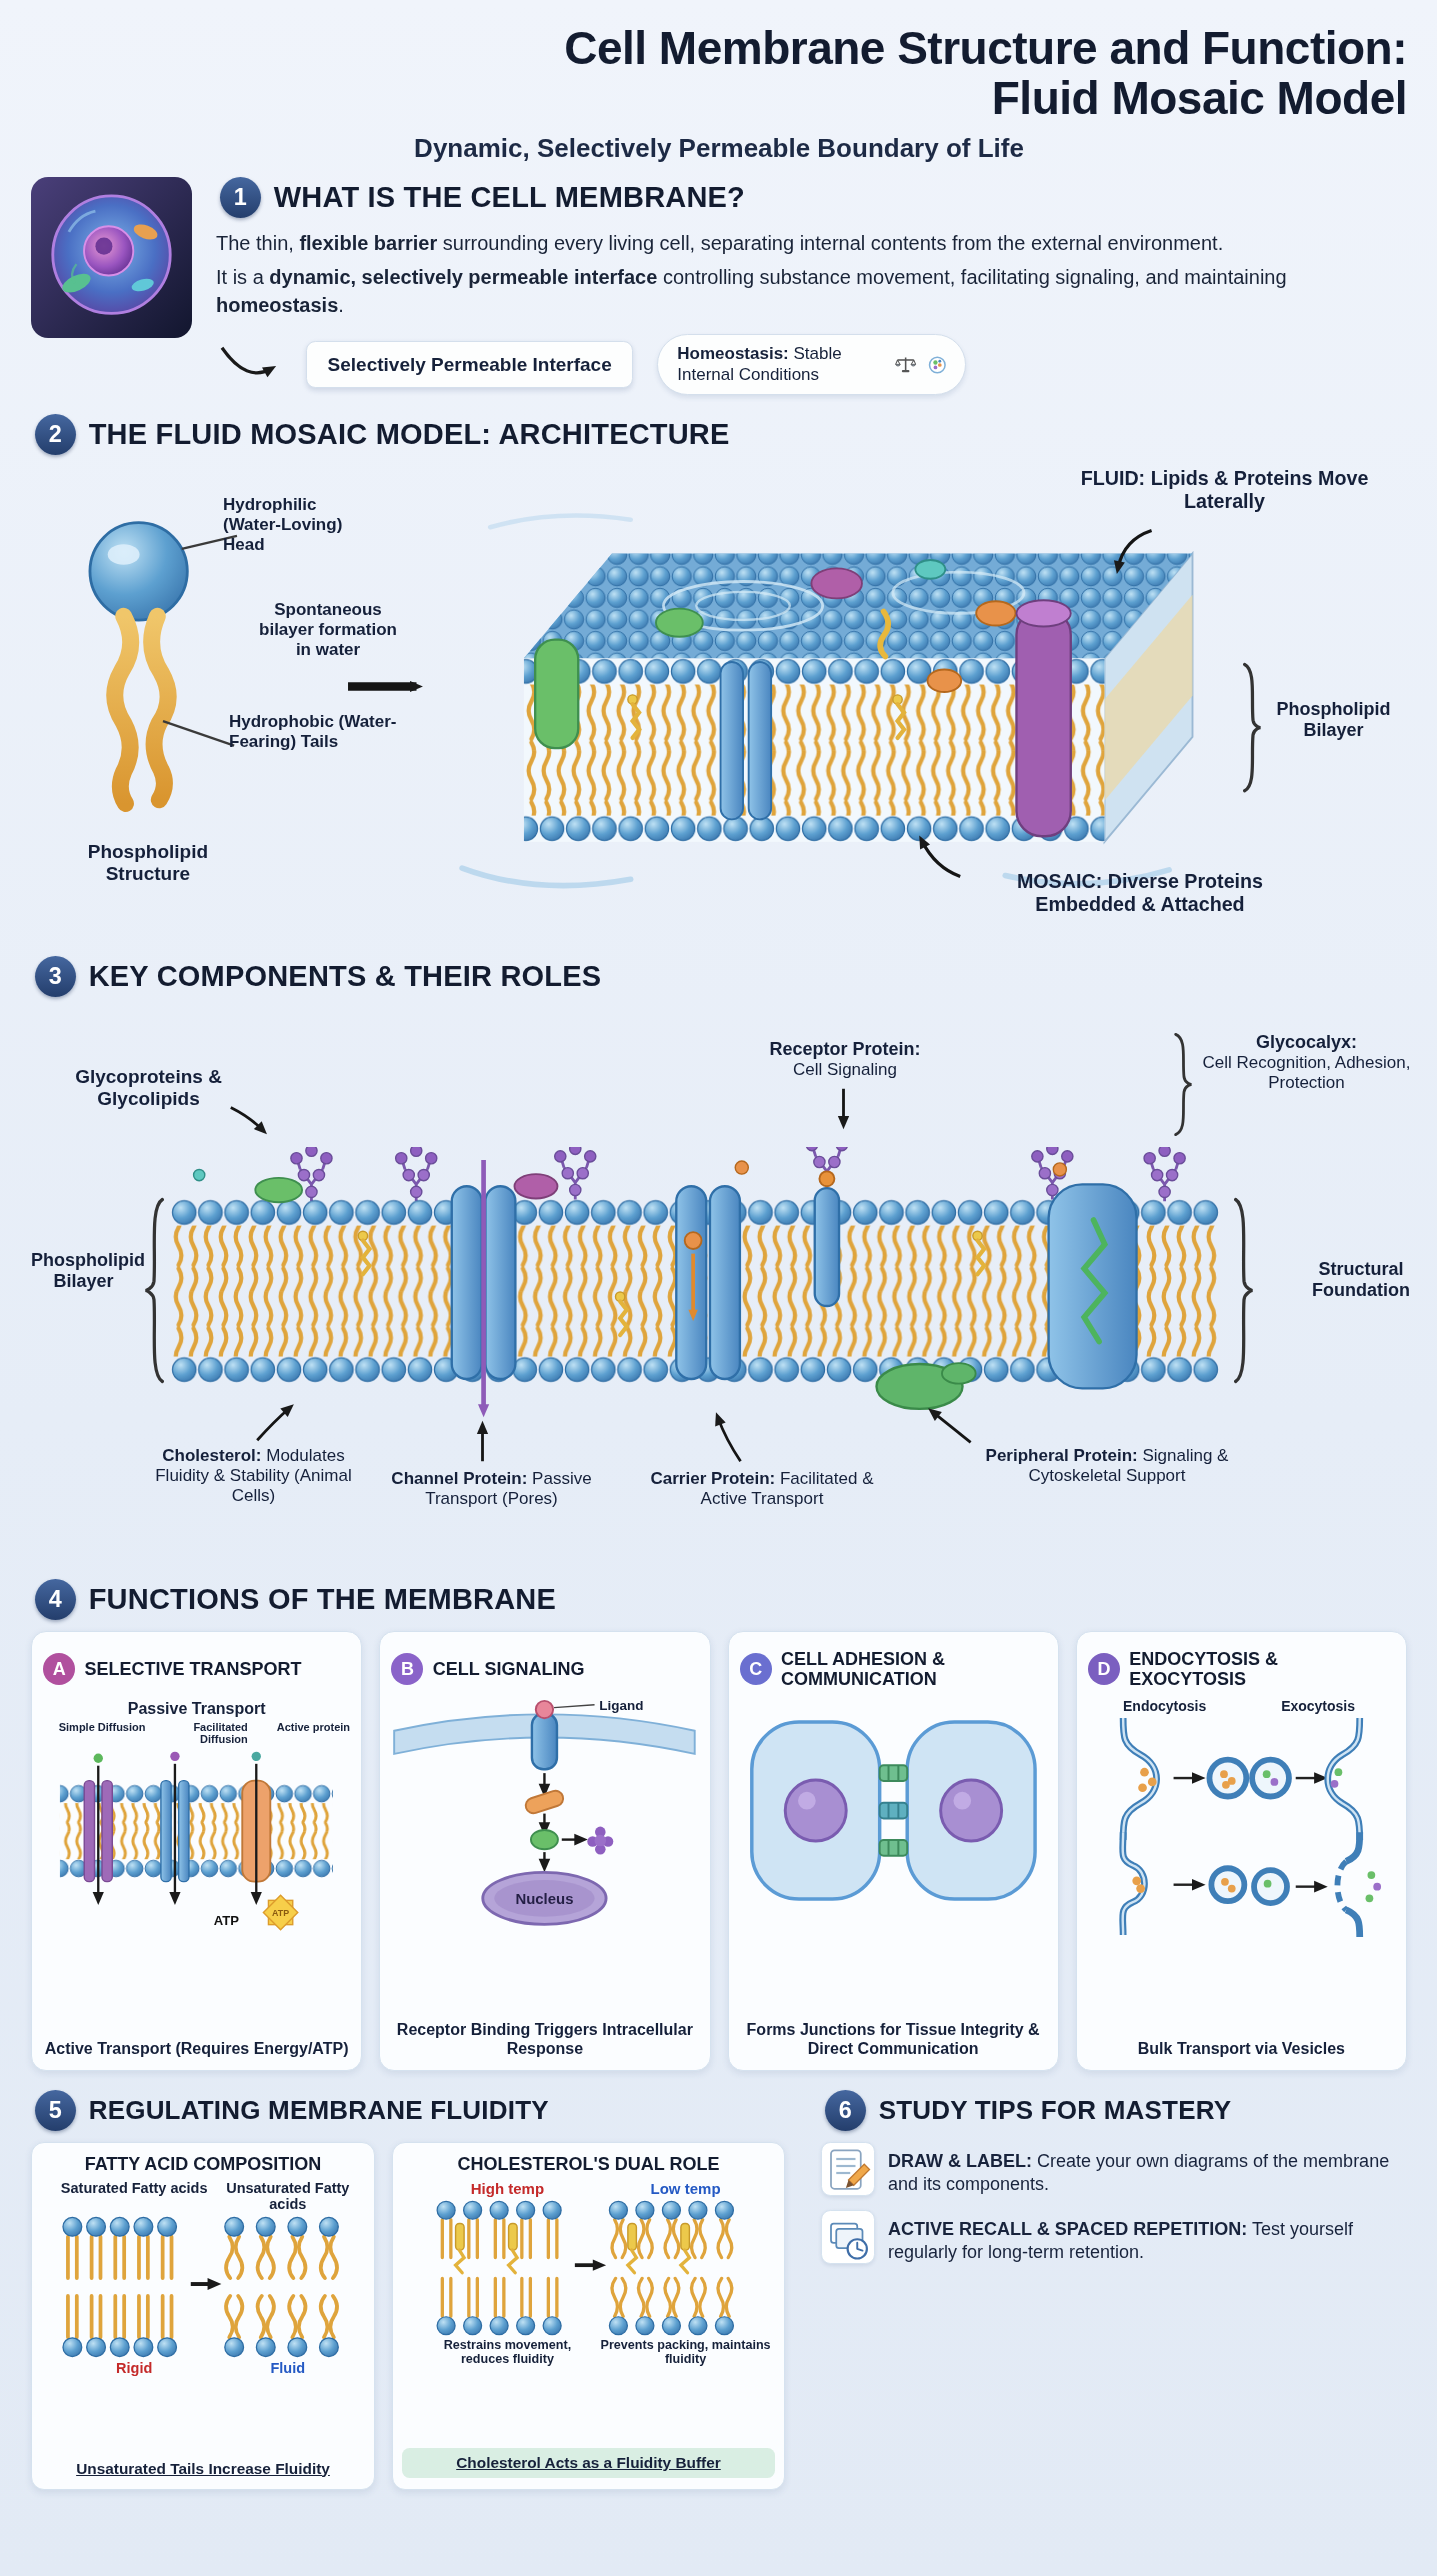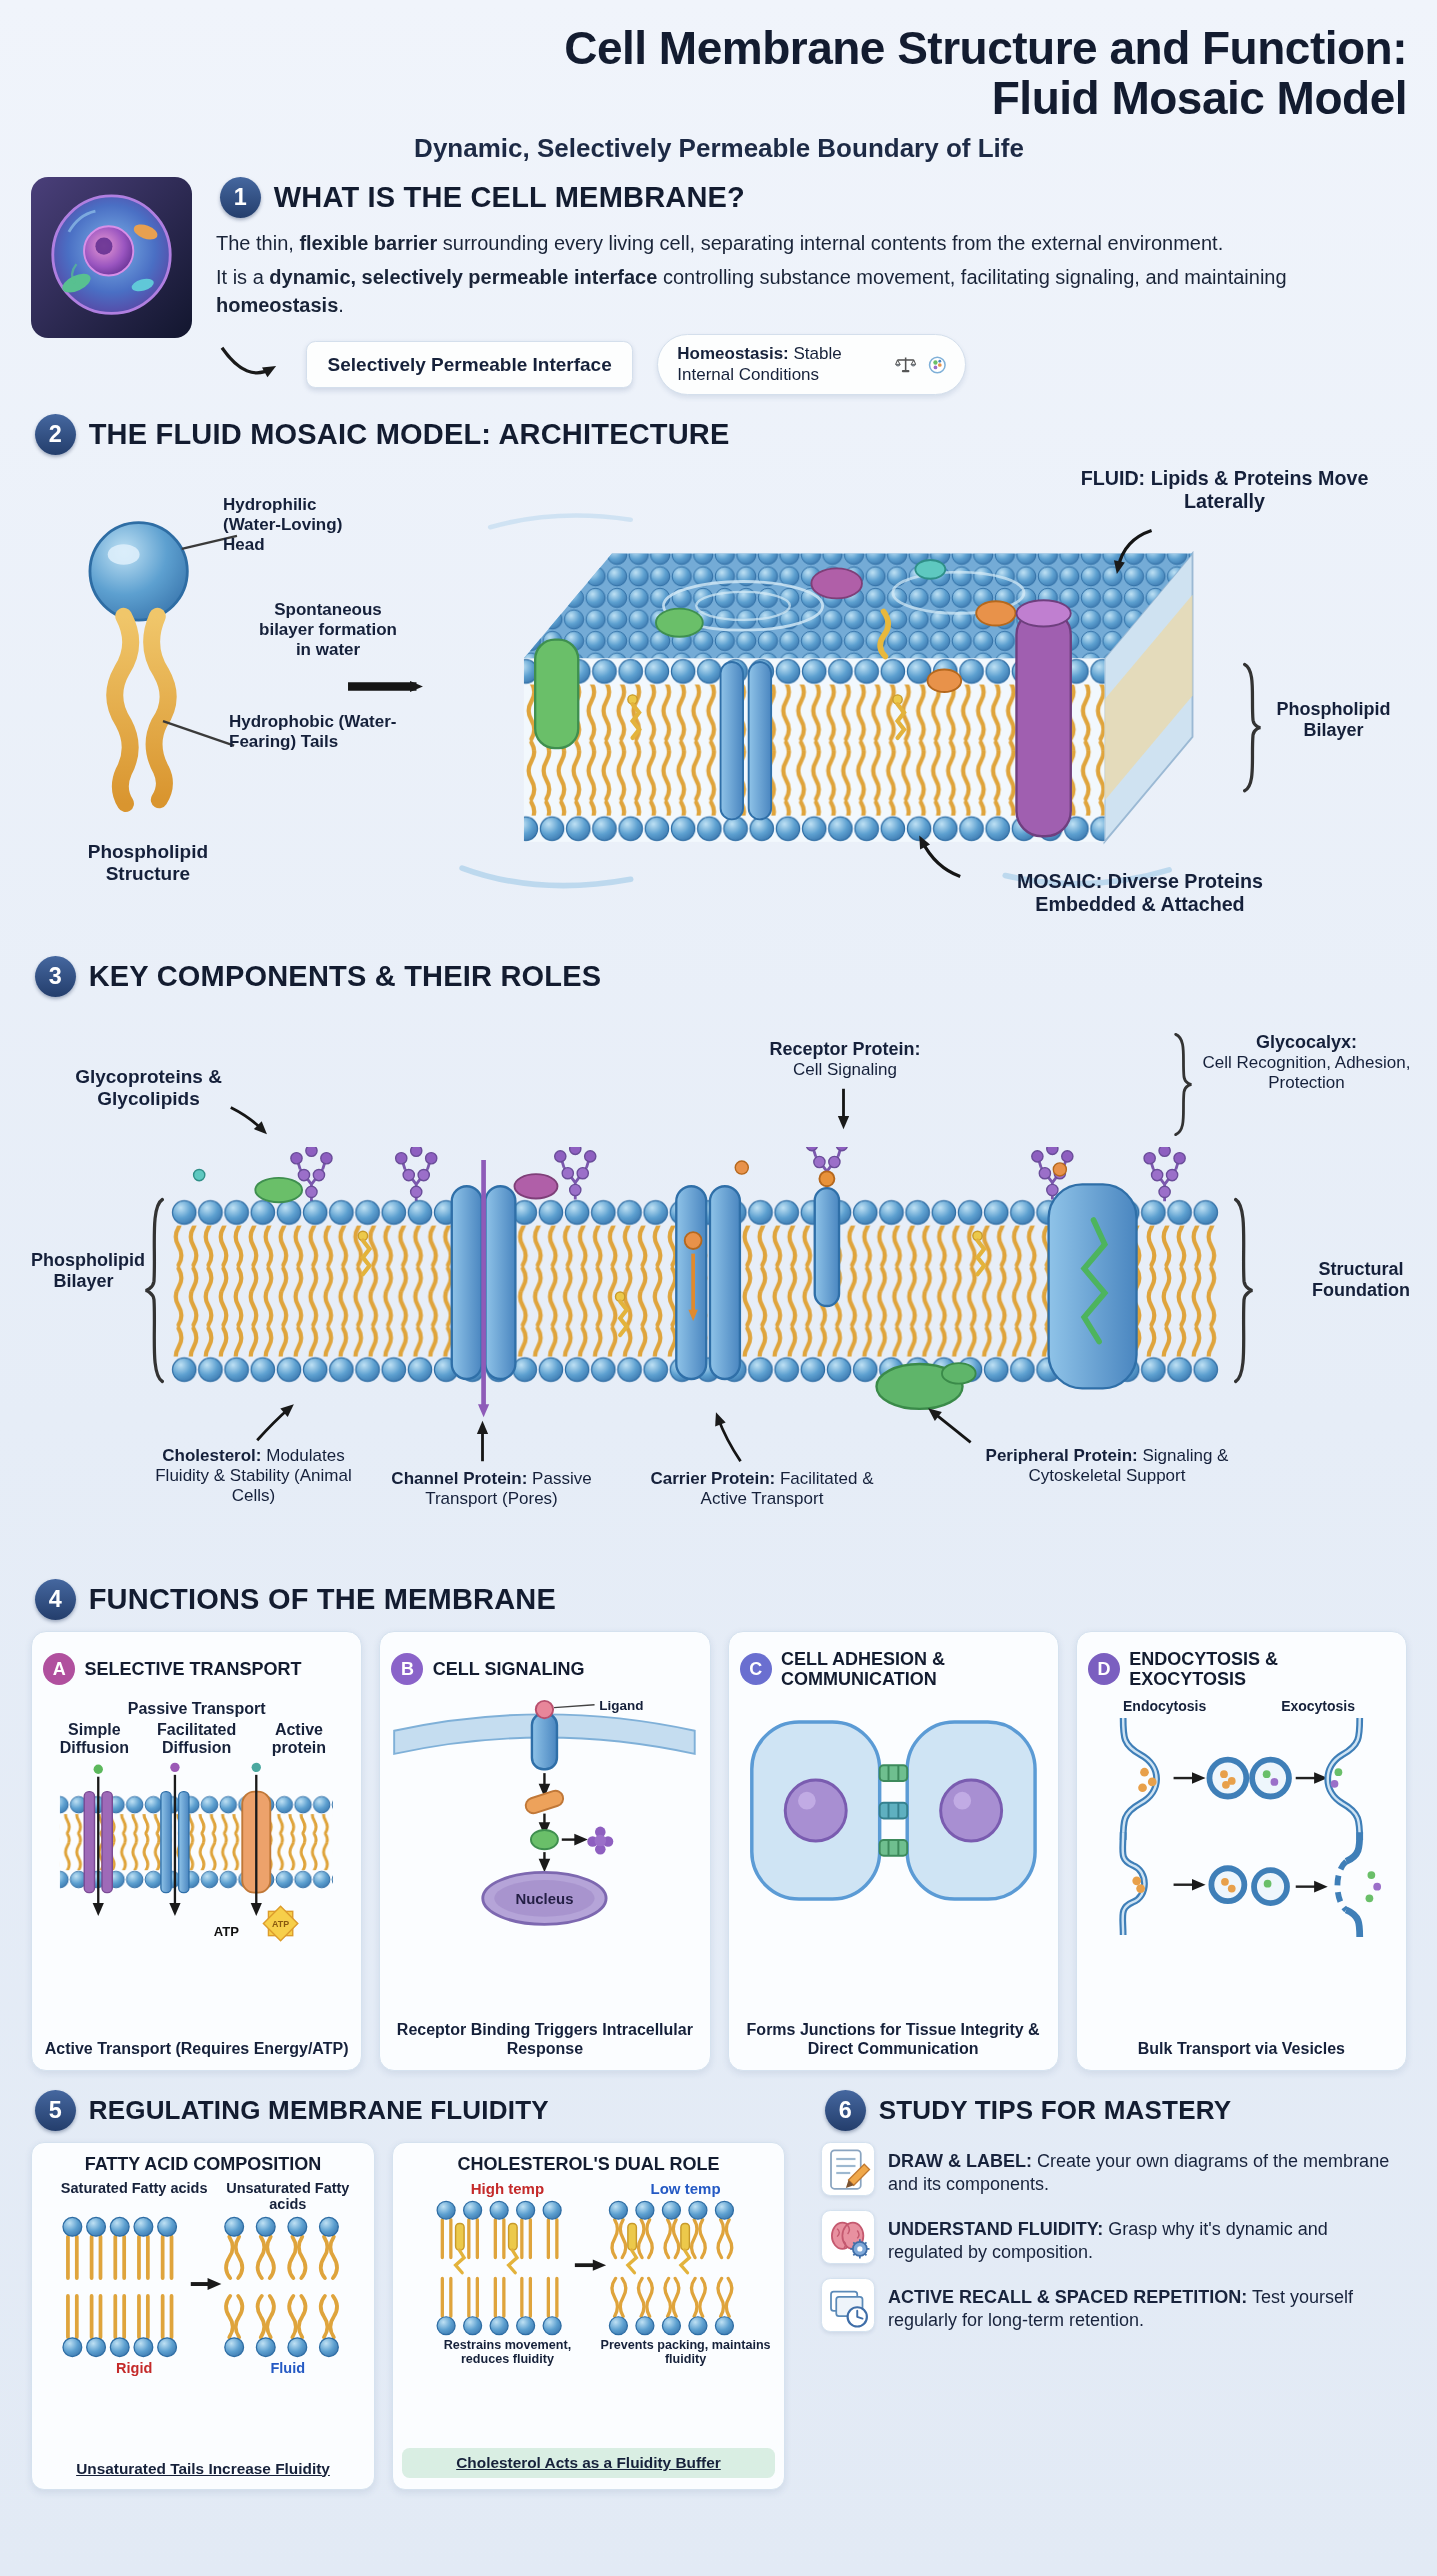--- a/index.html
+++ b/index.html
@@ -44,21 +44,21 @@
   .fcard { background:#fbfdff; border:1.4px solid #d5e2ef; border-radius:15px; padding:13px 11.2px 11.2px;
            box-shadow:0 2.8px 7.5px rgba(40,70,120,.10); display:flex; flex-direction:column; height:440px; }
   .fcard-head { display:flex; align-items:center; gap:9.4px; min-height:49px; margin-bottom:3.7px; }
   .letter-badge { width:32px; height:32px; border-radius:50%; color:#fff; font-weight:bold; font-size:18px;
                   display:flex; align-items:center; justify-content:center; flex:0 0 auto; }
   .lb-a { background:#b0509e; } .lb-b { background:#8a63c9; } .lb-c { background:#6a6fd0; } .lb-d { background:#7b5fc0; }
   .fcard-title { font-weight:bold; font-size:18px; line-height:1.12; color:#131c30; }
   .fcard-caption { font-weight:bold; font-size:16px; text-align:center; line-height:1.22; margin-top:auto; color:#15203a; }
   .passive-label { text-align:center; font-weight:bold; font-size:16px; margin:1.9px 0 3.7px; }
   .cols3 { display:flex; margin-bottom:1.9px; }
-  .cols3 span { flex:1; text-align:center; font-weight:bold; font-size:16px; line-height:1.1; }
+  .cols3 span { flex:1; text-align:right; font-weight:bold; font-size:11px; line-height:1.1; }
   .duo-labels { display:flex; margin-bottom:1.9px; }
   .duo-labels span { flex:1; text-align:center; font-weight:bold; font-size:14px; }
 
   
   .bottom-row { display:flex; gap:32px; margin-top:19px; }
   .s5-cards { display:flex; gap:17px; }
   .mini-card { background:#fbfdff; border:1.4px solid #d5e2ef; border-radius:13px; padding:11.2px 9.4px;
                box-shadow:0 2.8px 7.5px rgba(40,70,120,.10); display:flex; flex-direction:column; }
   .mini-card h4 { text-align:center; font-size:18px; font-weight:bold; margin-bottom:5.6px; color:#131c30; }
   .pair-labels { display:flex;margin-left:16px; }
@@ -730,33 +730,20 @@
             <line x1="14" y1="24" x2="36" y2="24" stroke="#9db8d0" stroke-width="2.5"></line>
             <line x1="14" y1="32" x2="30" y2="32" stroke="#9db8d0" stroke-width="2.5"></line>
             <polygon points="28,40 46,22 52,28 34,46" fill="#f0a84a" stroke="#c07830" stroke-width="1.5"></polygon>
             <polygon points="28,40 34,46 25,49" fill="#7a5230"></polygon>
           </svg>
         </div>
         <div class="tip-text"><span class="b">DRAW &amp; LABEL:</span><span> Create your own diagrams of the membrane and its components.</span></div>
       </div>
 
 
-      <div class="tip-row">
-        <div class="tip-icon-box">
-          <svg width="49" height="49" viewBox="0 0 56 56">
-            <ellipse cx="21" cy="26" rx="12" ry="15" fill="#e891a0" stroke="#c4596f" stroke-width="2"></ellipse>
-            <ellipse cx="33" cy="26" rx="12" ry="15" fill="#e891a0" stroke="#c4596f" stroke-width="2"></ellipse>
-            <path d="M15,18 q5,4 0,9 M27,14 q4,5 0,10 M38,20 q4,5 0,9 M22,32 q5,3 1,8" stroke="#c4596f" stroke-width="1.6" fill="none"></path>
-            <circle cx="41" cy="41" r="8" fill="#7fa8d8" stroke="#3f6ea8" stroke-width="2"></circle>
-            <circle cx="41" cy="41" r="3" fill="#ffffff"></circle>
-            <path d="M41,30 V33 M41,49 V52 M30,41 H33 M49,41 H52 M33.5,33.5 l2,2 M46.5,46.5 l2,2 M48.5,33.5 l-2,2 M35.5,46.5 l-2,2" stroke="#3f6ea8" stroke-width="2"></path>
-          </svg>
-        </div>
-        <div class="tip-text"><span class="b">UNDERSTAND FLUIDITY:</span><span> Grasp why it's dynamic and regulated by composition.</span></div>
-      </div>
 
       <div class="tip-row">
         <div class="tip-icon-box">
           <svg width="49" height="49" viewBox="0 0 56 56">
             <rect x="8" y="12" width="30" height="22" rx="3" fill="#ffffff" stroke="#5b8ab8" stroke-width="2"></rect>
             <rect x="14" y="18" width="30" height="22" rx="3" fill="#eef4fa" stroke="#5b8ab8" stroke-width="2"></rect>
             <circle cx="38" cy="41" r="11" fill="#ffffff" stroke="#3f6ea8" stroke-width="2.5"></circle>
             <path d="M38,41 V34 M38,41 L44,43" stroke="#3f6ea8" stroke-width="2.2" stroke-linecap="round"></path>
           </svg>
         </div>

